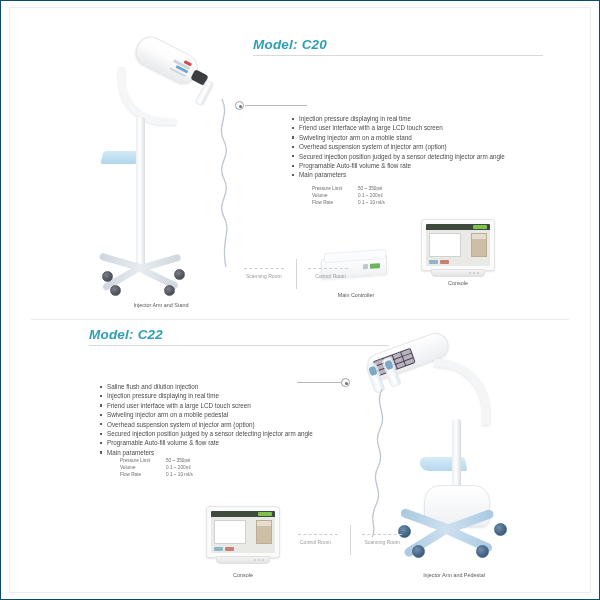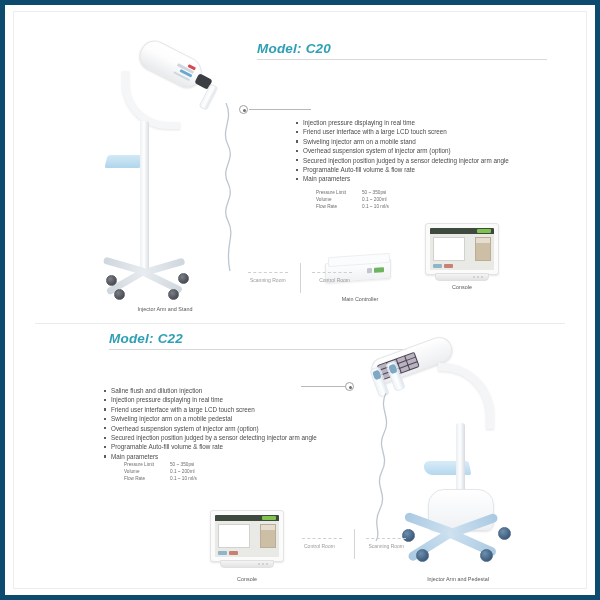--- a/index.html
+++ b/index.html
@@ -5,21 +5,21 @@
   * { box-sizing: border-box; margin: 0; padding: 0; }
   html, body {
     width: 600px; height: 600px;
     background: #ffffff;
     font-family: "Liberation Sans", sans-serif;
   }
   .page {
     position: relative;
     width: 600px; height: 600px;
     background: #ffffff;
-    border: 5px solid #0c4a6e;
+    border: 1px solid #0c4a6e;
     overflow: hidden;
     padding-left: 7px;
   }
   .inner-frame {
     position: absolute;
     left: 8px; top: 6px; right: 8px; bottom: 6px;
     border: 1px solid #ededed;
   }
 
   
@@ -518,21 +518,21 @@
 
     <div class="caption" style="left:100px;top:301px;width:120px;">Injector Arm and Stand</div>
     <div class="caption" style="left:310px;top:291px;width:90px;">Main Controller</div>
     <div class="caption" style="left:420px;top:279px;width:74px;">Console</div>
   </div>
 
   <div class="sec-divider" style="top:318px;"></div>
 
   <div>
 
-    <div style="position:absolute;left:104px;top:326px;width:300px;">
+    <div style="position:absolute;left:88px;top:326px;width:300px;">
       <div class="model-line">Model: C22</div>
       <div class="title-rule"></div>
     </div>
 
     <ul class="features" style="position:absolute;left:98px;top:381px;width:260px;">
       <li>Saline flush and dilution injection</li>
       <li>Injection pressure displaying in real time</li>
       <li>Friend user interface with a large LCD touch screen</li>
       <li>Swiveling injector arm on a mobile pedestal</li>
       <li>Overhead  suspension system of injector arm (option)</li>

